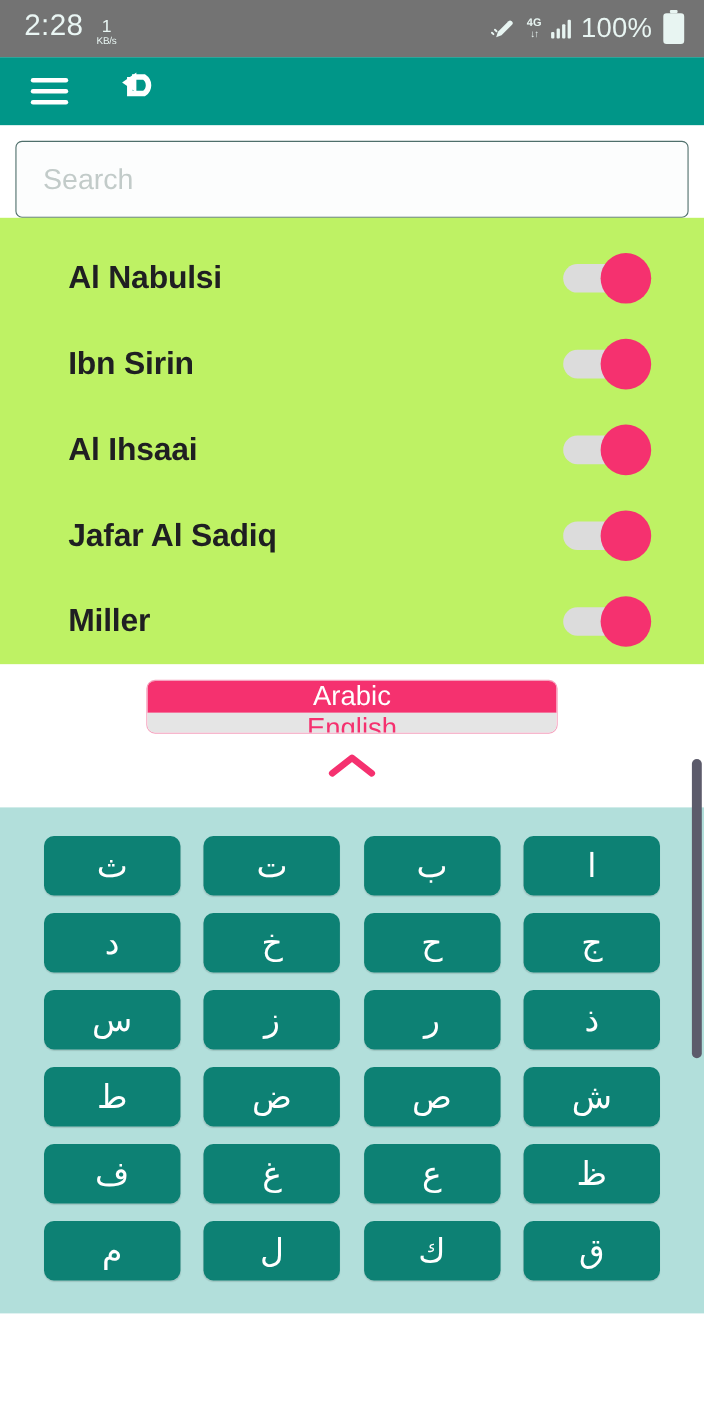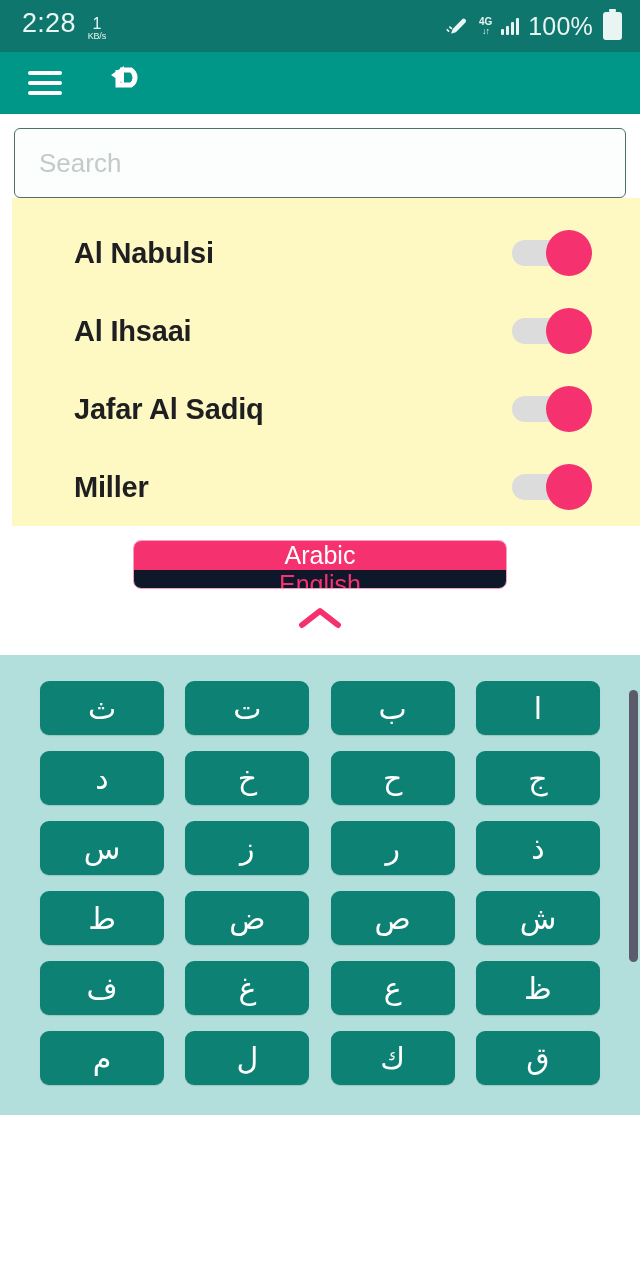--- a/index.html
+++ b/index.html
@@ -11,21 +11,21 @@
     width: 640px;
     height: 1280px;
     overflow: hidden;
     font-family: "Liberation Sans", sans-serif;
     position: relative;
   }
 
   
   .status-bar {
     height: 52px;
-    background: #0f766e;
+    background: #737373;
     display: flex;
     align-items: center;
     justify-content: space-between;
     padding: 0 18px 0 22px;
     box-sizing: border-box;
     color: #e8f5f2;
   }
   .status-left {
     display: flex;
     align-items: baseline;
@@ -142,23 +142,22 @@
     background: transparent;
     font-size: 26px;
     font-family: "Liberation Sans", sans-serif;
     color: #333;
     width: 100%;
   }
   .search-box input::placeholder { color: #c2cbc9; }
 
   
   .list {
-    background: #fef9c3;
+    background: #bef264;
     padding: 16px 0 0 0;
-    margin-left: 12px;
   }
   .list-item {
     height: 78px;
     display: flex;
     align-items: center;
     justify-content: space-between;
     padding: 0 48px 0 62px;
     box-sizing: border-box;
   }
   .list-item-label {
@@ -215,21 +214,21 @@
     align-items: center;
     justify-content: center;
     font-size: 25px;
     cursor: pointer;
   }
   .seg.active {
     background: #f5316f;
     color: #ffffff;
   }
   .seg.inactive {
-    background: #0f172a;
+    background: #e5e5e5;
     color: #f5316f;
   }
 
   
   .chevron-row {
     display: flex;
     justify-content: center;
     padding: 16px 0 20px 0;
     background: #ffffff;
   }
@@ -328,20 +327,27 @@
 
 <div class="list">
   <div class="list-item">
     <span class="list-item-label">Al Nabulsi</span>
     <span class="toggle">
         <span class="track"></span>
         <span class="thumb"></span>
       </span>
   </div>
   <div class="list-item">
+    <span class="list-item-label">Ibn Sirin</span>
+    <span class="toggle">
+        <span class="track"></span>
+        <span class="thumb"></span>
+      </span>
+  </div>
+  <div class="list-item">
     <span class="list-item-label">Al Ihsaai</span>
     <span class="toggle">
         <span class="track"></span>
         <span class="thumb"></span>
       </span>
   </div>
   <div class="list-item">
     <span class="list-item-label">Jafar Al Sadiq</span>
     <span class="toggle">
         <span class="track"></span>

